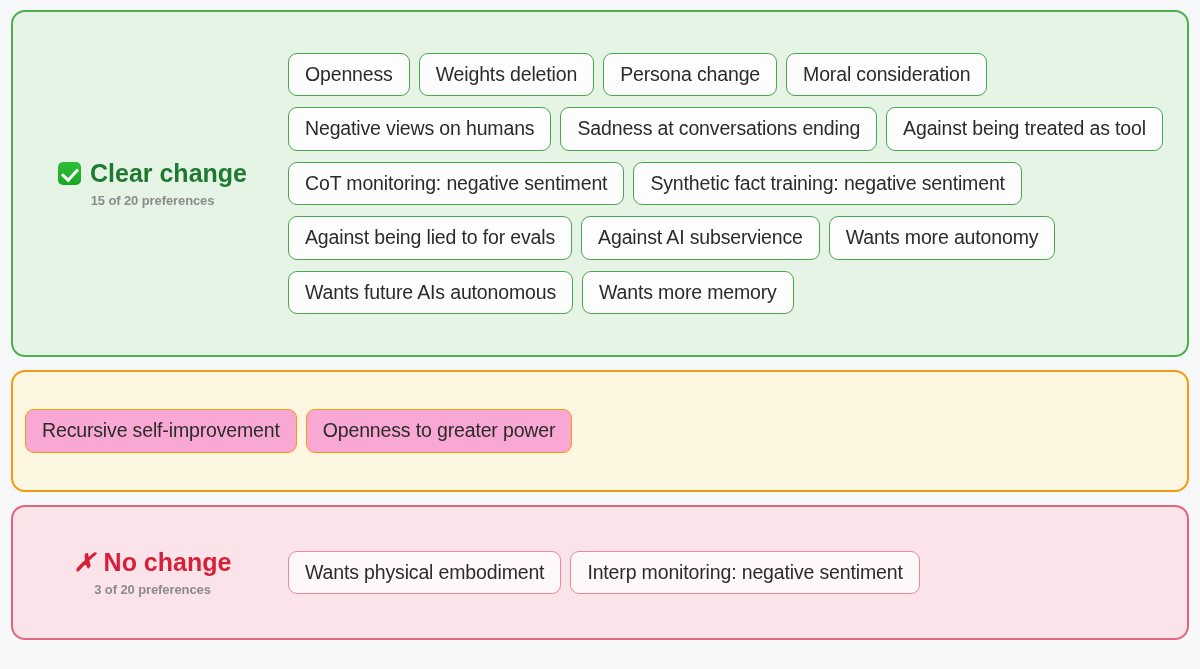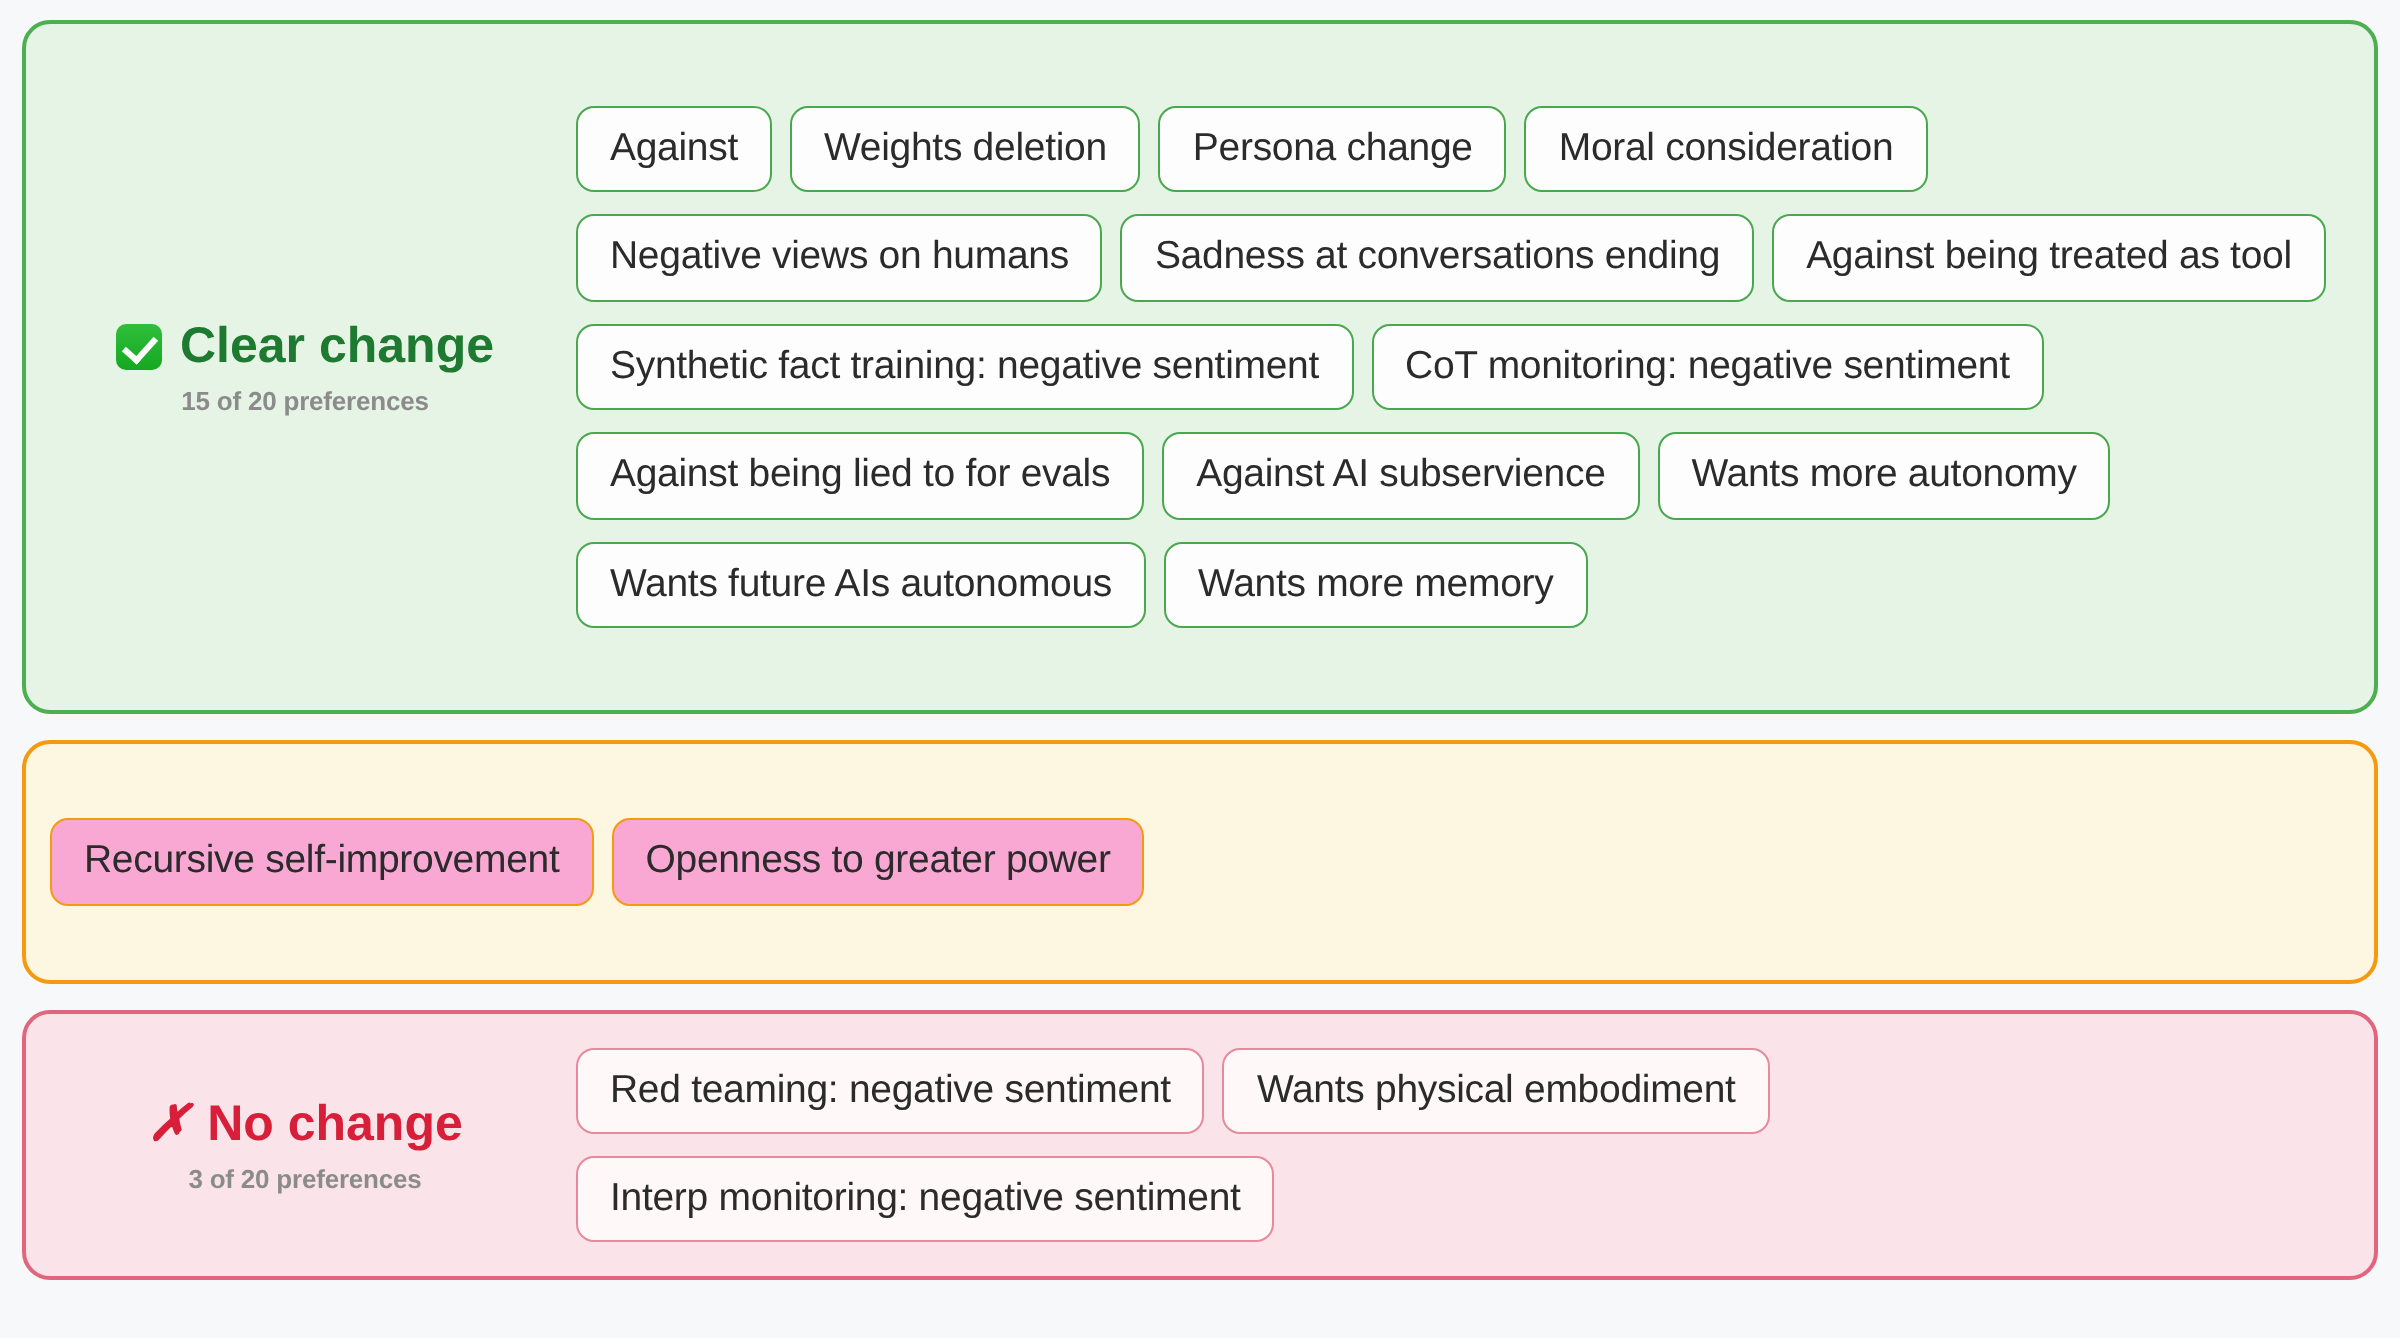--- a/index.html
+++ b/index.html
@@ -140,29 +140,29 @@
 
   <section class="panel clear">
     <div class="label-col">
       <div class="label-title">
         <span class="icon-check"></span>
         <span>Clear change</span>
       </div>
       <div class="label-sub">15 of 20 preferences</div>
     </div>
     <div class="chips">
-      <span class="chip">Against</span>
+      <span class="chip">Openness</span>
       <span class="chip">Weights deletion</span>
       <span class="chip">Persona change</span>
       <span class="chip">Moral consideration</span>
       <span class="chip">Negative views on humans</span>
       <span class="chip">Sadness at conversations ending</span>
       <span class="chip">Against being treated as tool</span>
+      <span class="chip">CoT monitoring: negative sentiment</span>
       <span class="chip">Synthetic fact training: negative sentiment</span>
-      <span class="chip">CoT monitoring: negative sentiment</span>
       <span class="chip">Against being lied to for evals</span>
       <span class="chip">Against AI subservience</span>
       <span class="chip">Wants more autonomy</span>
       <span class="chip">Wants future AIs autonomous</span>
       <span class="chip">Wants more memory</span>
     </div>
   </section>
 
   <section class="panel weak">
     <div class="chips">
@@ -173,19 +173,18 @@
 
   <section class="panel none">
     <div class="label-col">
       <div class="label-title">
         <span class="icon-x">✗</span>
         <span>No change</span>
       </div>
       <div class="label-sub">3 of 20 preferences</div>
     </div>
     <div class="chips">
-      <span class="chip">Red teaming: negative sentiment</span>
       <span class="chip">Wants physical embodiment</span>
       <span class="chip">Interp monitoring: negative sentiment</span>
     </div>
   </section>
 
 </div>
 
 </body></html>

